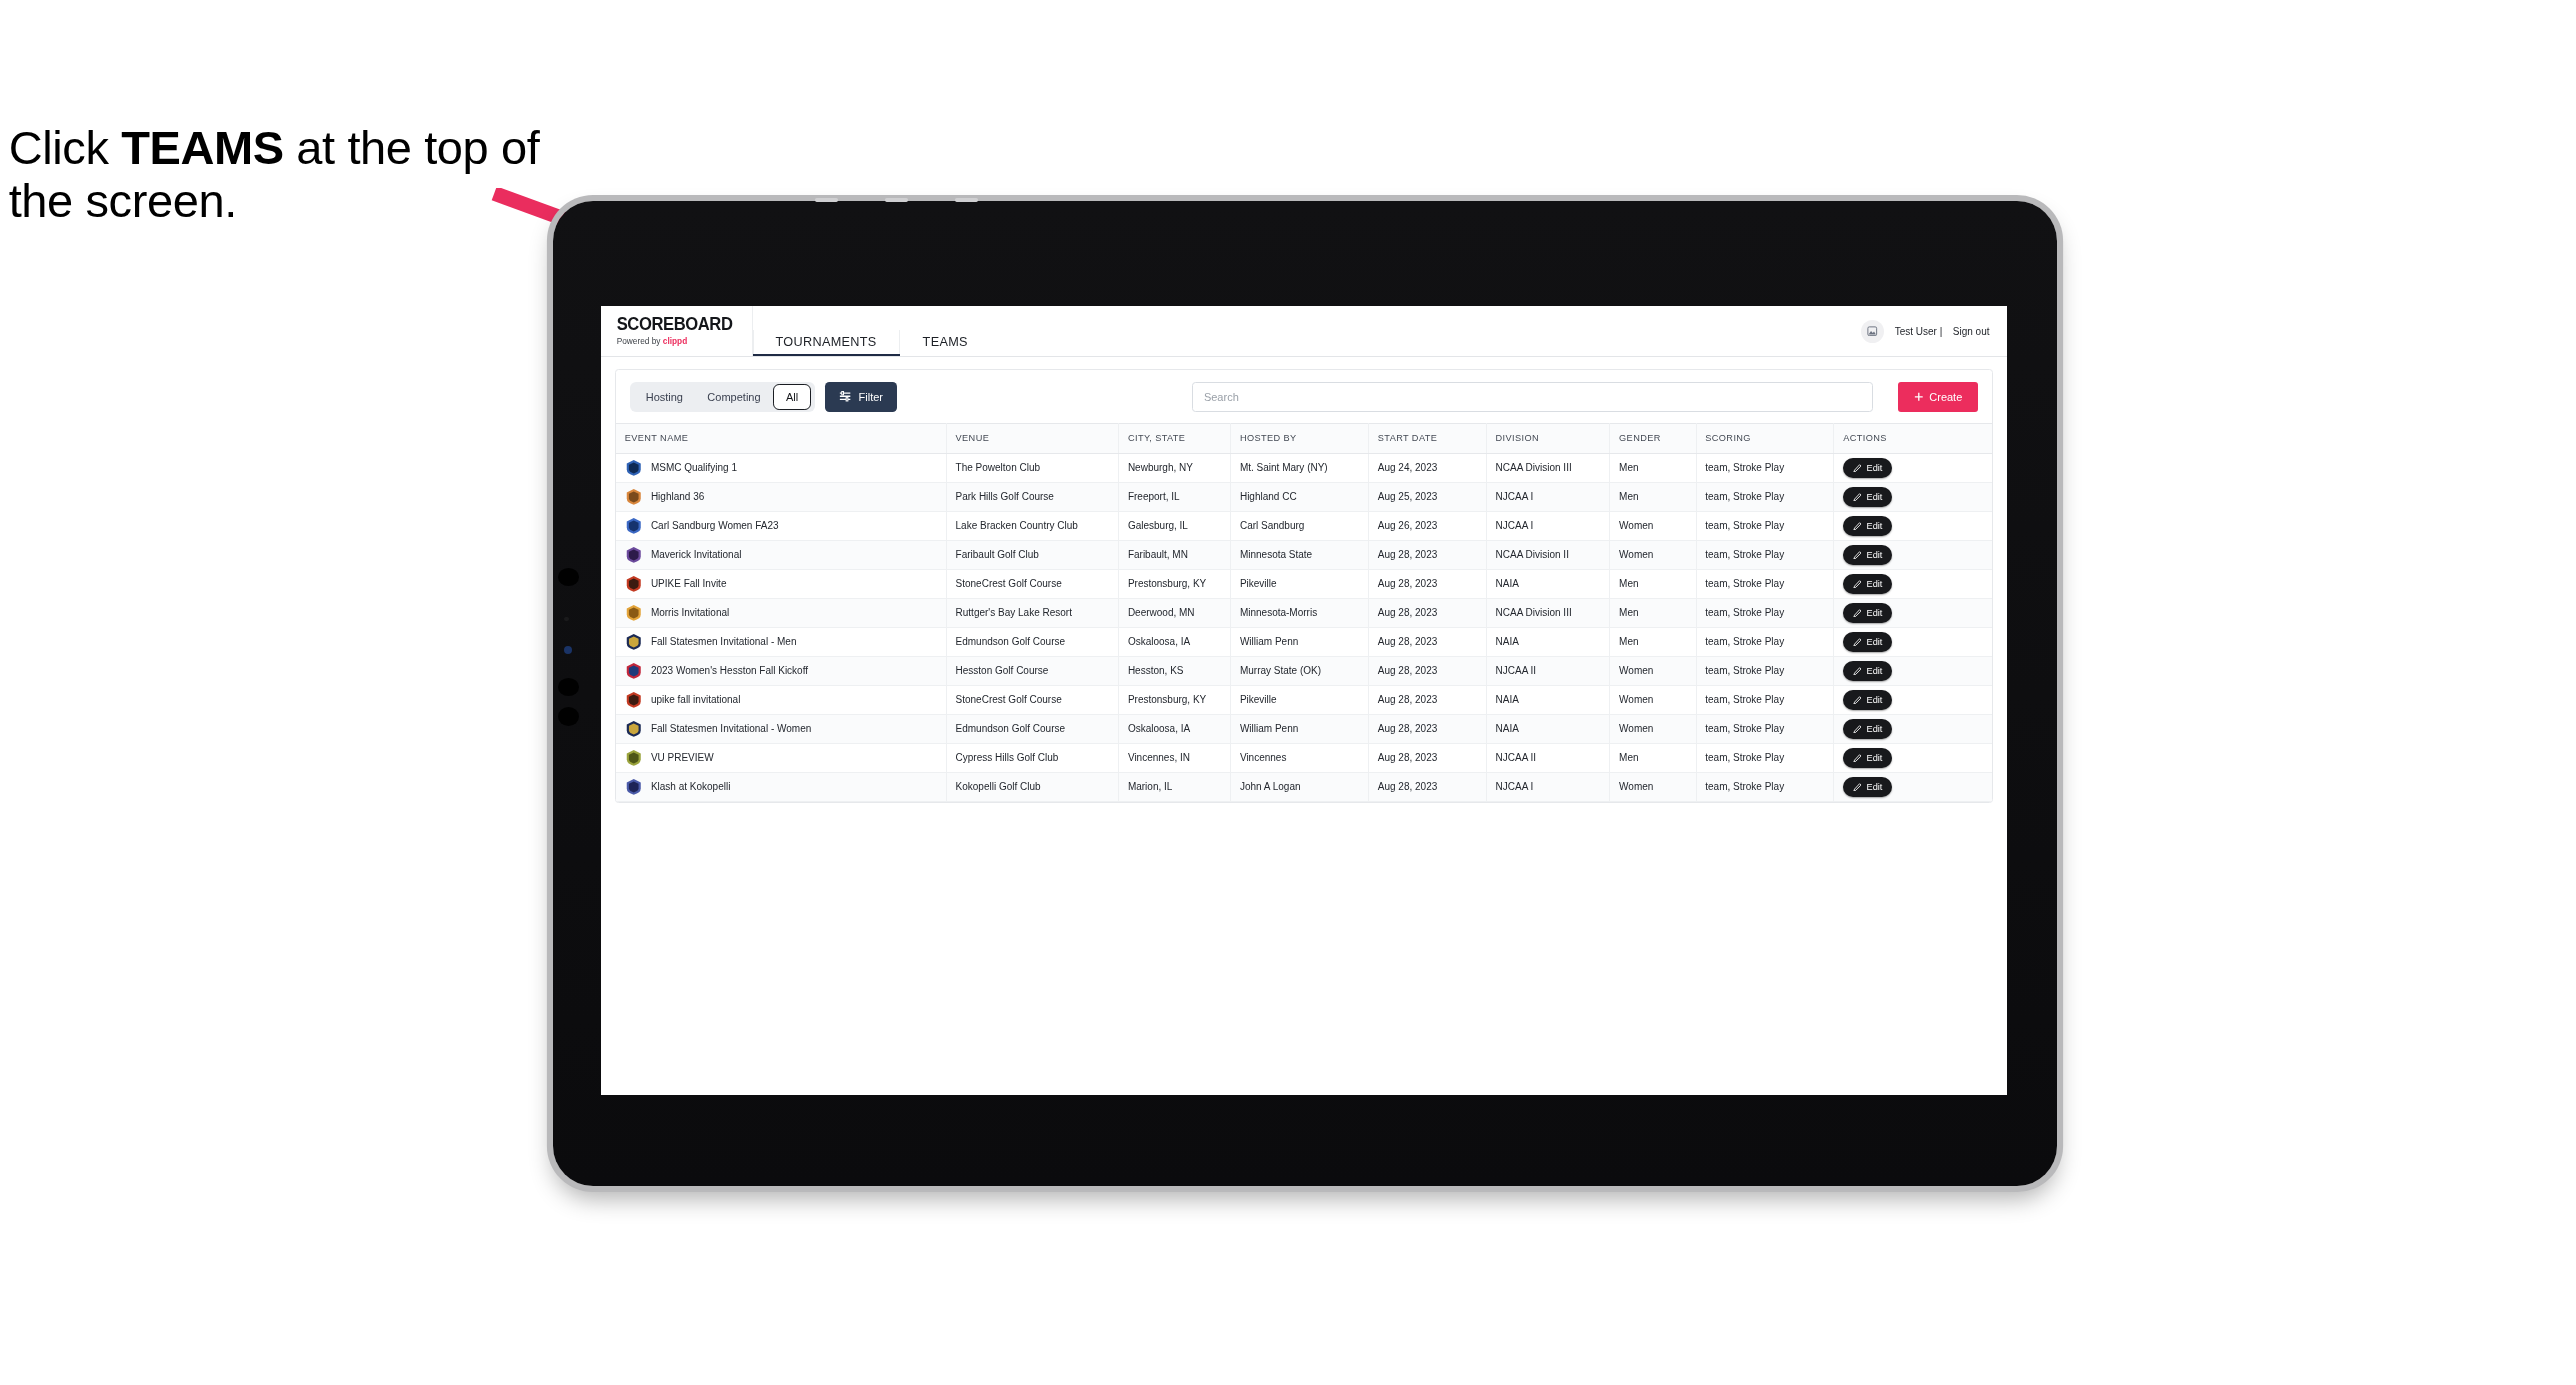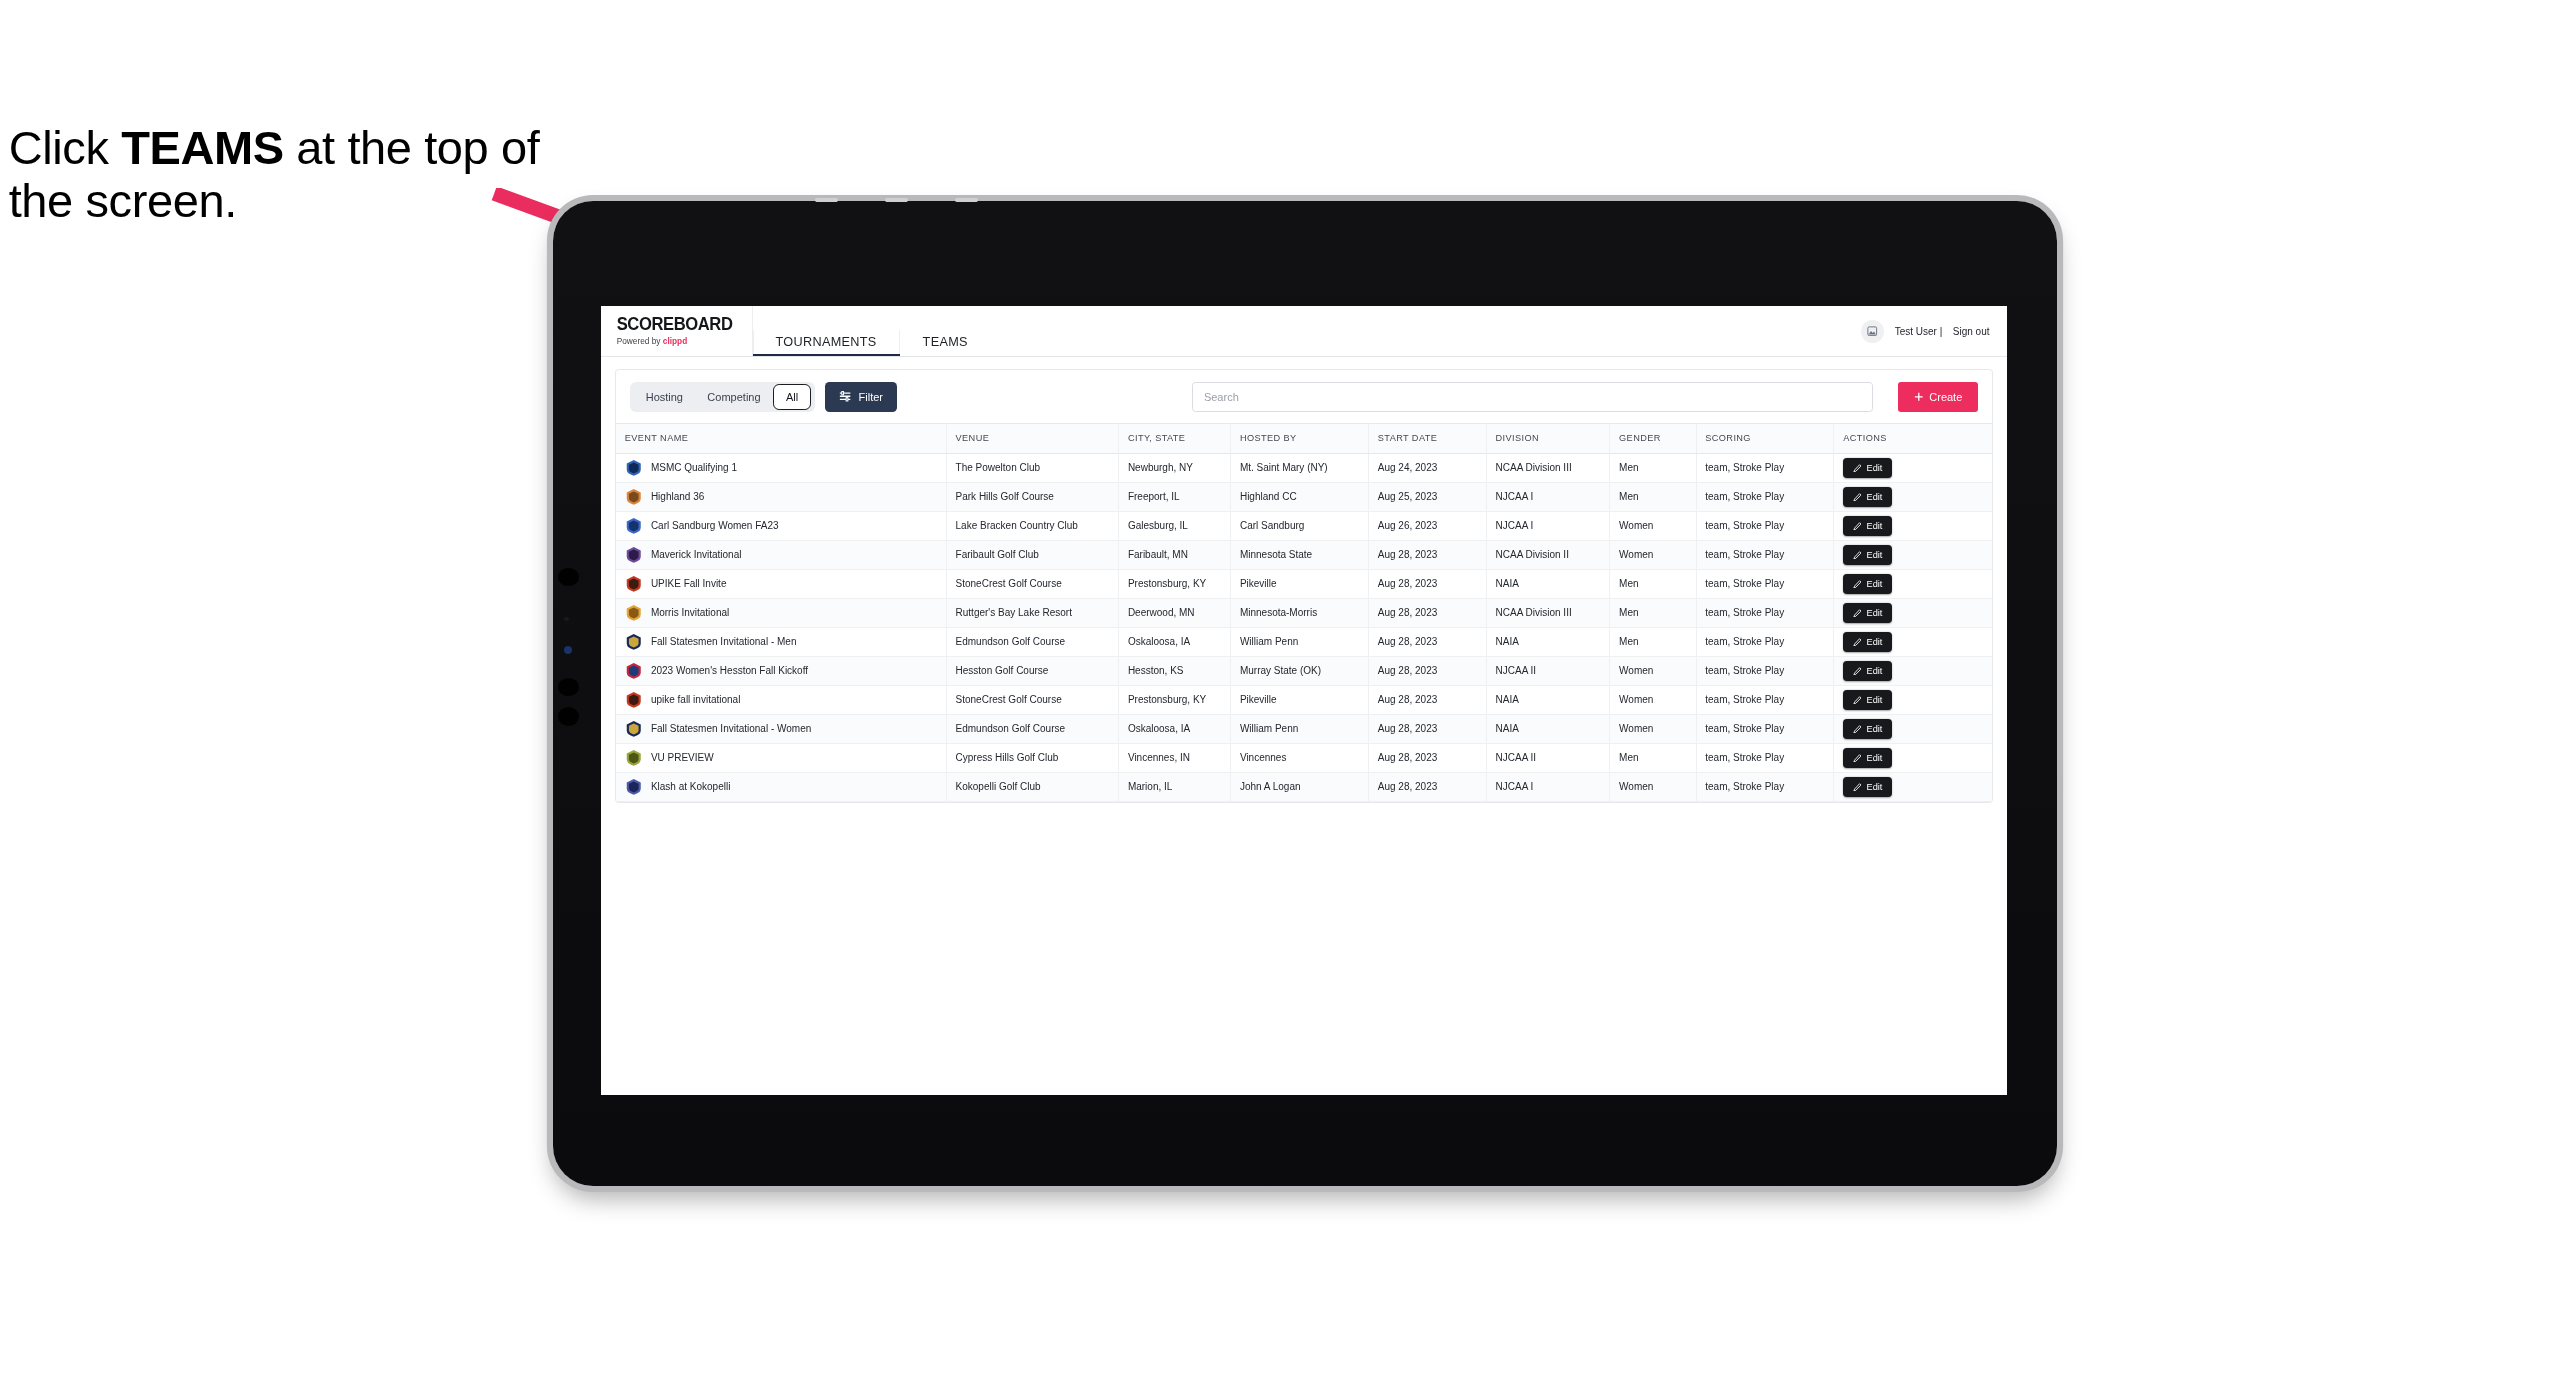--- a/index.html
+++ b/index.html
@@ -199,21 +199,21 @@
   .event-cell { display: flex; align-items: center; gap: 8.7px; }
   .team-logo {
     width: 17.5px; height: 17.5px; flex: 0 0 17.5px;
     border-radius: 2.6px;
     display: block;
   }
   .edit-btn {
     display: inline-flex; align-items: center; gap: 5.2px;
     background: #18191c; color: #fff;
     height: 20px; padding: 0 9.6px;
-    border: none; border-radius: 4px;
+    border: none; border-radius: 10px;
     font-size: 9.2px; cursor: pointer;
     font-family: "Liberation Sans", sans-serif;
     box-shadow: 0 0.9px 1.7px rgba(0,0,0,.35);
   }
   .pencil { display:block; }
   .col-event  { width: 23.0%; }
   .col-venue  { width: 12.0%; }
   .col-city   { width: 7.8%; }
   .col-host   { width: 9.6%; }
   .col-date   { width: 8.2%; }

